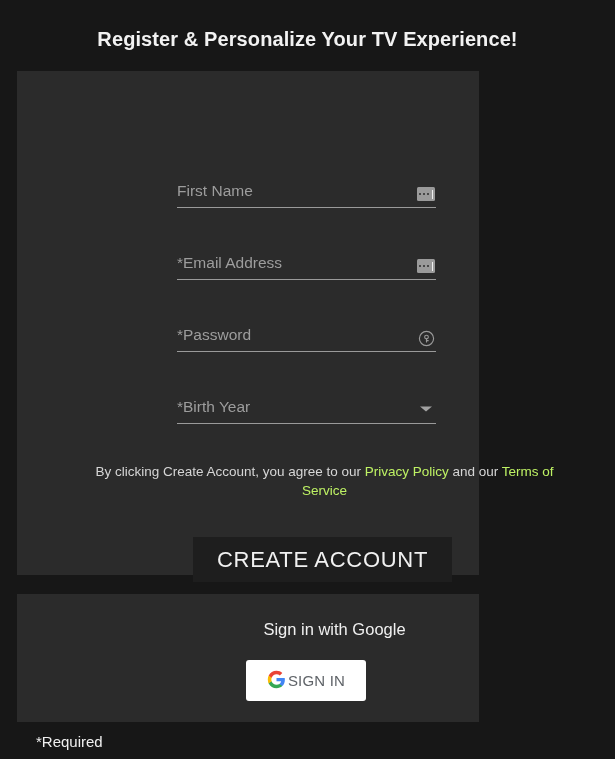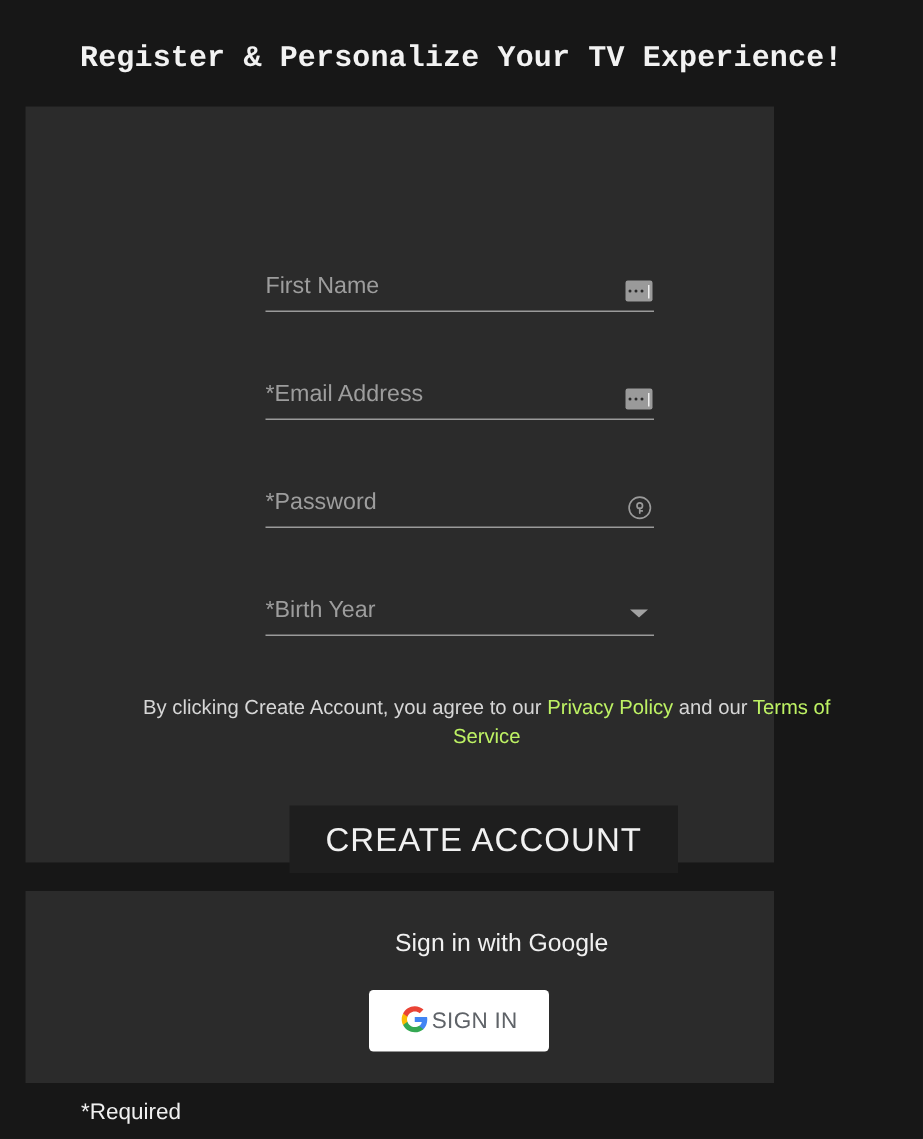--- a/index.html
+++ b/index.html
@@ -26,28 +26,27 @@
   .page-title {
     position: absolute;
     left: 0;
     top: 28px;
     width: 615px;
     text-align: center;
     font-size: 20px;
     font-weight: bold;
     color: #f2f2f2;
     letter-spacing: 0.1px;
-    font-family: Liberation Mono, monospace;
   }
 
   
   .card {
     position: absolute;
     left: 17px;
-    width: 499px;
+    width: 462px;
     background: #2b2b2b;
   }
   .card-register {
     top: 71px;
     height: 504px;
   }
   .card-google {
     top: 594px;
     height: 128px;
   }
@@ -207,21 +206,20 @@
     letter-spacing: 0.2px;
   }
 
   
   .required-note {
     position: absolute;
     left: 36px;
     top: 733px;
     font-size: 15px;
     color: #f0f0f0;
-    margin-left: 18px;
   }
 </style>
 </head>
 <body>
 
 <div class="page">
 
   <div class="page-title">Register &amp; Personalize Your TV Experience!</div>
 
   <div class="card card-register">

